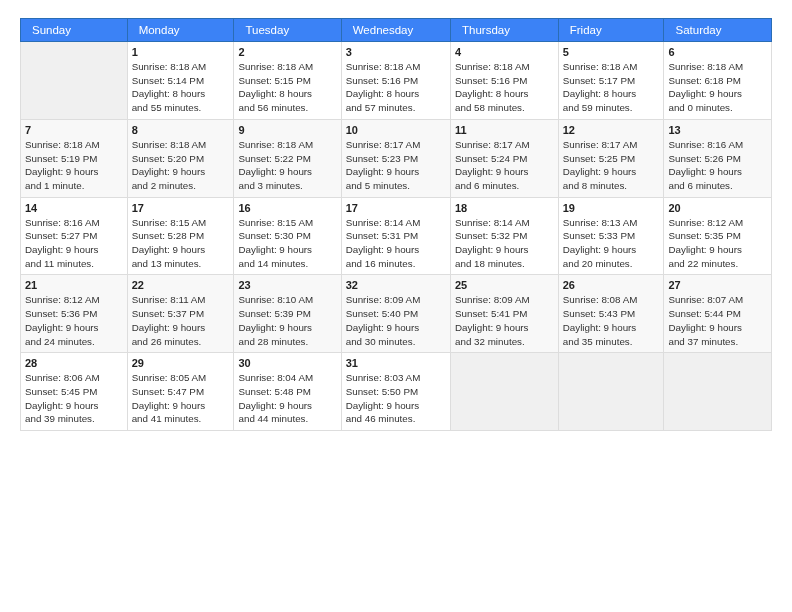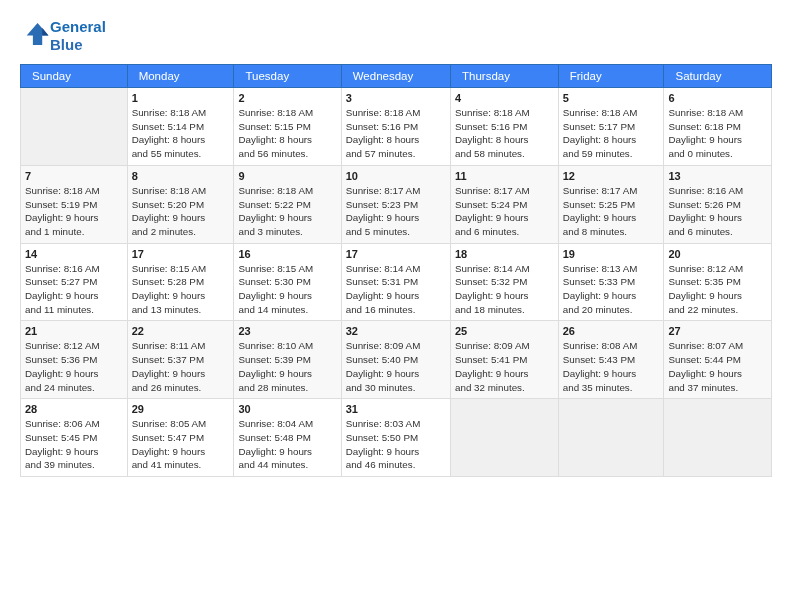--- a/index.html
+++ b/index.html
@@ -94,40 +94,20 @@
       line-height: 1.4;
     }
     .empty-cell {
       background: #f0f0f0 !important;
     }
   </style>
 </head>
 <body>
 
 <div class="page">
-  <div class="header">
-    <div class="logo">
-      <div>
-        <svg class="logo-icon" viewBox="0 0 36 36">
-          <polygon points="20,4 34,20 26,20 26,32 14,32 14,20 6,20" fill="#2a6db5"></polygon>
-          <polygon points="26,10 34,20 26,20" fill="#1a4a8a"></polygon>
-        </svg>
-      </div>
-      <div>
-        <div class="logo-text">
-          <span>General</span><br>
-          <span style="color:#2a6db5;">Blue</span>
-        </div>
-      </div>
-    </div>
-    <div class="title-block">
-      <div class="month-title"></div>
-      <div class="subtitle"></div>
-    </div>
-  </div>
 
   <table class="calendar">
     <thead>
       <tr>
         <th>Sunday</th>
         <th>Monday</th>
         <th>Tuesday</th>
         <th>Wednesday</th>
         <th>Thursday</th>
         <th>Friday</th>

